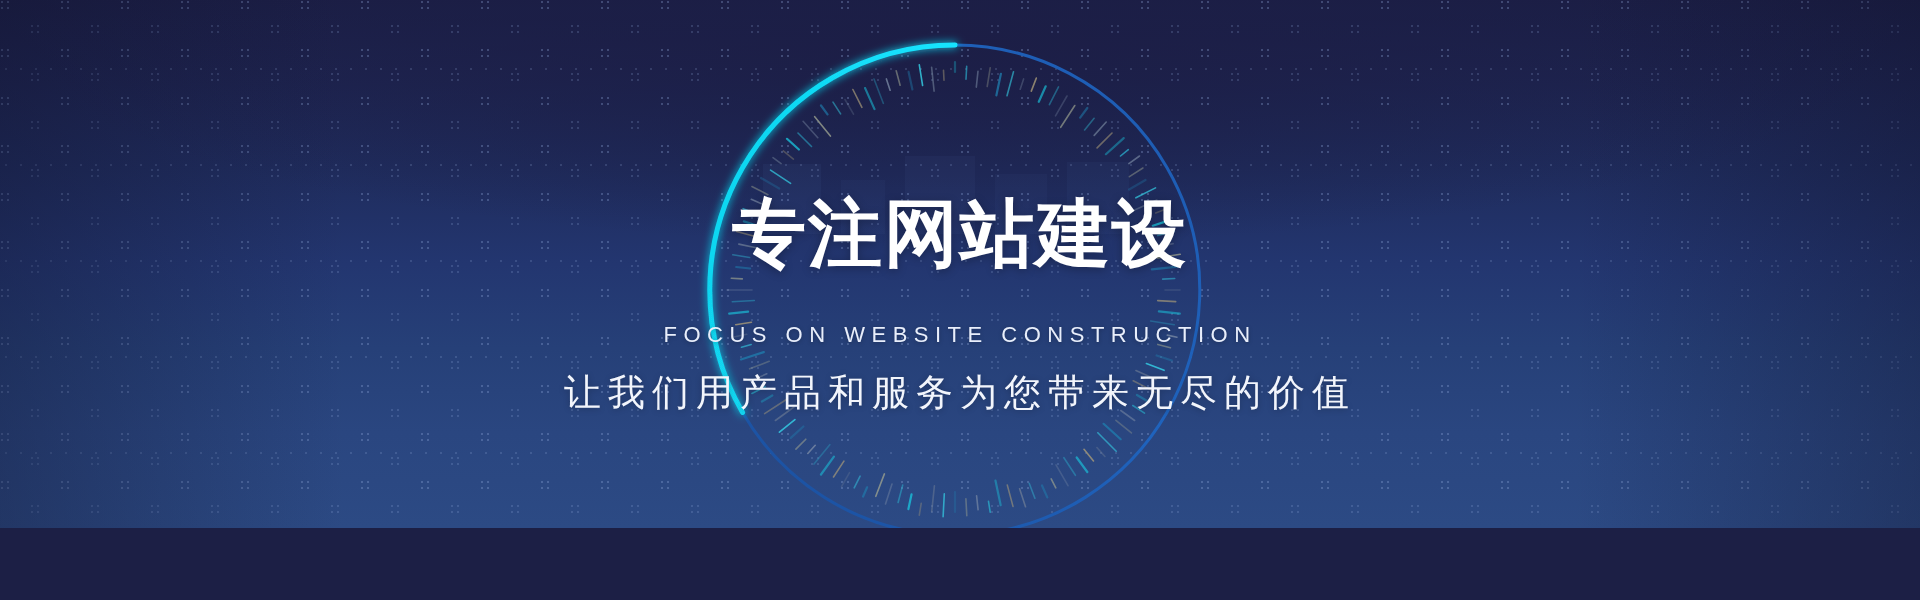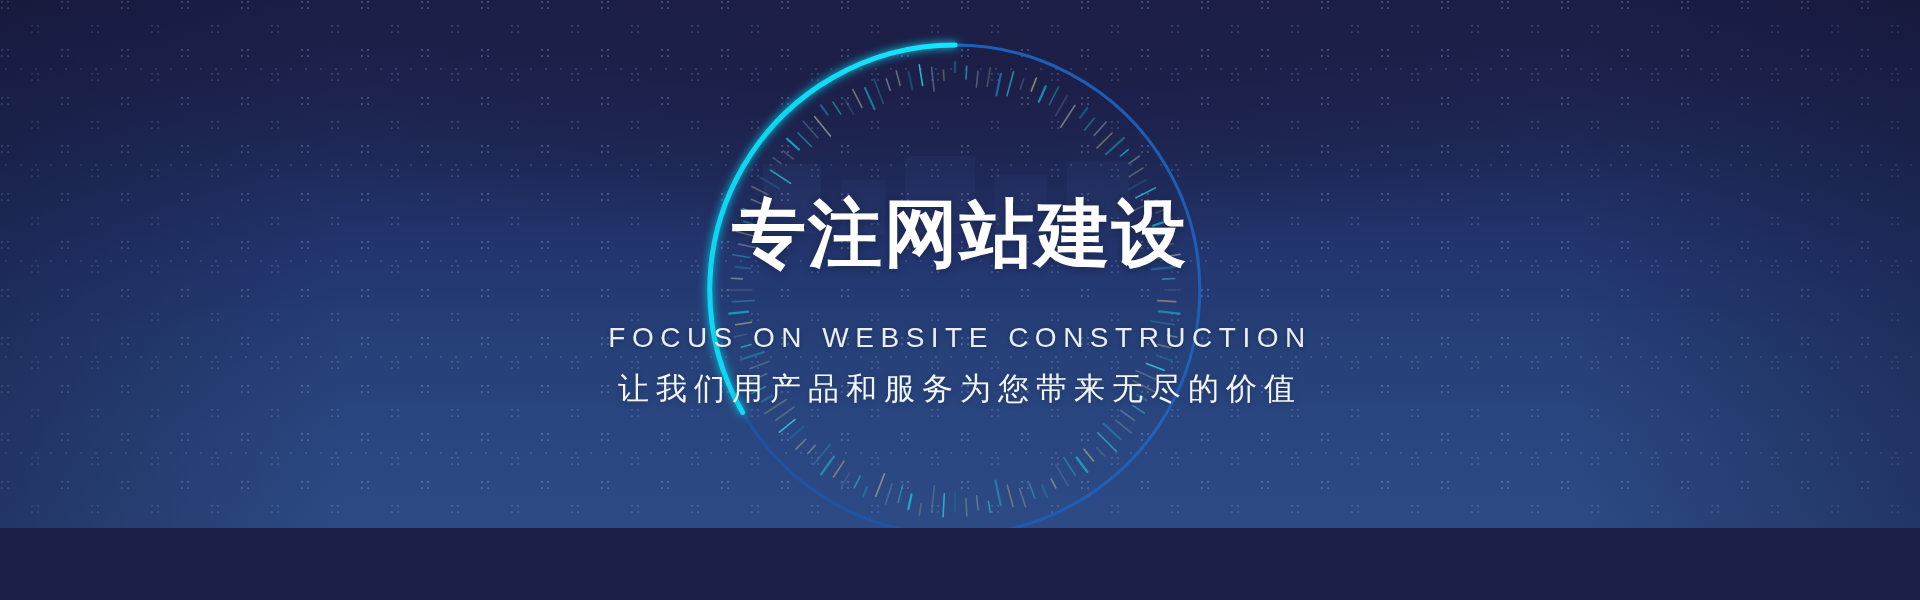--- a/index.html
+++ b/index.html
@@ -108,34 +108,34 @@
     letter-spacing:2px;
     font-family:"DejaVu Sans","Liberation Sans",sans-serif;
     text-shadow:0 2px 10px rgba(0,0,0,.28);
     white-space:nowrap;
   }
 
   .subtitle {
     position:absolute;
     left:0; right:0;
     top:322px;
-    font-size:28px;
+    font-size:22px;
     font-weight:400;
     color:#e8eefb;
     letter-spacing:6.5px;
     font-family:"Liberation Sans","DejaVu Sans",sans-serif;
     white-space:nowrap;
     text-shadow:0 1px 4px rgba(0,0,0,.25);
   }
 
   .tagline {
     position:absolute;
     left:0; right:0;
     top:368px;
-    font-size:31px;
+    font-size:37px;
     font-weight:400;
     color:#f2f5fc;
     letter-spacing:7px;
     font-family:Liberation Mono, monospace;
     white-space:nowrap;
     text-shadow:0 1px 6px rgba(0,0,0,.25);
   }
 </style>
 </head>
 <body>

